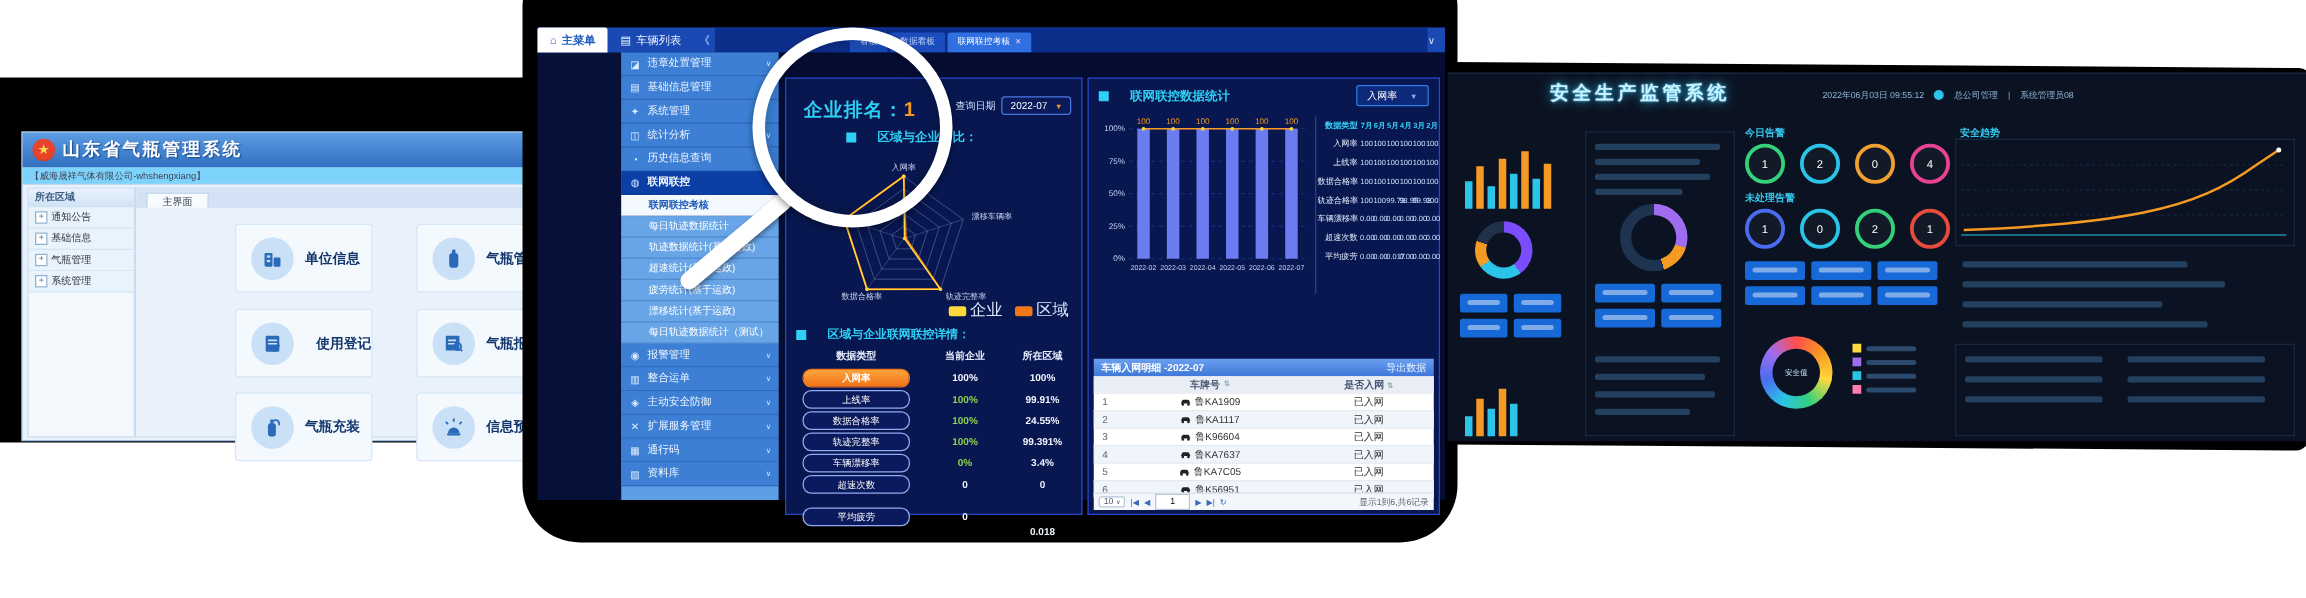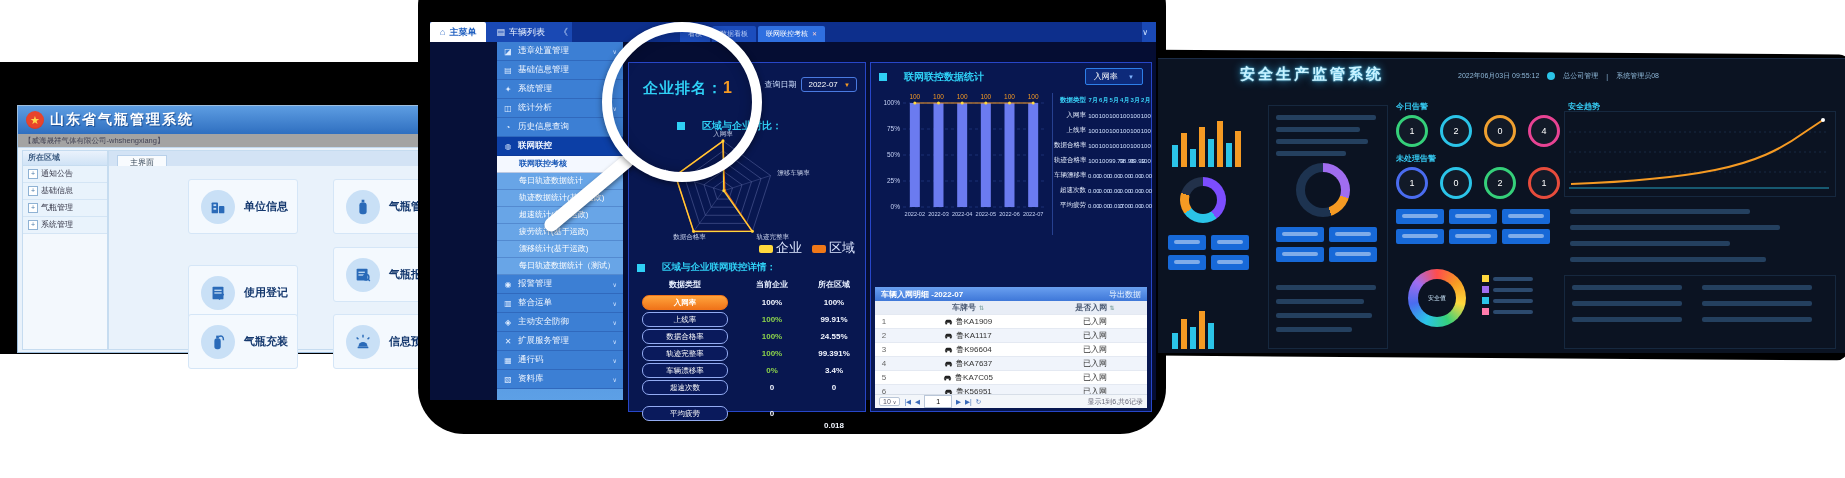--- a/index.html
+++ b/index.html
@@ -13,21 +13,21 @@
   #blob-center{left:418px;top:-40px;width:748px;height:474px;border-radius:46px;}
   
   #left-window{left:18px;top:106px;width:429px;height:246px;background:#e9f2fb;z-index:3;
     box-shadow:0 0 0 1px #9dbede;}
   .win-titlebar{position:absolute;left:0;top:0;right:0;height:28px;
     background:linear-gradient(180deg,#5d9de2,#2f6fc0);display:flex;align-items:center;gap:6px;padding:0 8px;}
   .emblem{width:18px;height:18px;border-radius:50%;background:radial-gradient(circle at 50% 45%,#e8442c 60%,#b81f10);
     color:#ffd84d;font-size:11px;line-height:18px;text-align:center;flex:0 0 18px;}
   .win-title{color:#fff;font-weight:bold;font-size:14px;letter-spacing:2px;
     text-shadow:1px 1px 1px #1c4e92;}
-  .win-company{position:absolute;left:0;top:28px;right:0;height:13px;background:#a3a3a3;
+  .win-company{position:absolute;left:0;top:28px;right:0;height:13px;background:#7dd3fc;
     color:#445;font-size:7.5px;line-height:13px;padding-left:6px;border-bottom:1px solid #c2d8ee;}
   .win-side{position:absolute;left:4px;top:44px;width:84px;bottom:2px;background:#f3f8fd;border:1px solid #c6dcf0;}
   .win-side-head{height:14px;background:linear-gradient(180deg,#eaf2fc,#d0e3f6);color:#3a5a80;
     font-size:8px;font-weight:bold;line-height:14px;padding-left:5px;border-bottom:1px solid #c6dcf0;}
   .lmenu-item{height:16px;line-height:16px;font-size:8px;color:#334;background:#e9f3fc;
     border-bottom:1px solid #d4e5f5;padding-left:5px;cursor:pointer;}
   .lmenu-item .plus{display:inline-block;width:8px;height:8px;border:1px solid #8fb2d4;background:#fff;
     color:#4a7aa8;font-size:7px;line-height:7px;text-align:center;margin-right:3px;vertical-align:middle;}
   .win-content{position:absolute;left:90px;top:44px;right:2px;bottom:2px;background:#eef5fc;border:1px solid #c6dcf0;}
   .win-tabbar{height:15px;background:#d3e3f5;border-bottom:1px solid #b8d0ea;}
@@ -181,21 +181,21 @@
           </div>
           <div class="tile" style="left: 224px; top: 13px;">
             <span class="tile-ic">
               <svg width="20" height="22" viewBox="0 0 22 22" fill="#2a6ab8">
                 <rect x="7" y="6" width="8" height="13" rx="3"></rect>
                 <rect x="9.5" y="3" width="3" height="3"></rect>
               </svg>
             </span>
             <span class="tile-label">气瓶管理</span>
           </div>
-          <div class="tile" style="left: 79px; top: 99px;">
+          <div class="tile" style="left: 79px; top: 81px; justify-content: space-between;">
             <span class="tile-ic">
               <svg width="20" height="22" viewBox="0 0 22 22" fill="#2a6ab8">
                 <rect x="5" y="4" width="12" height="14" rx="1"></rect>
                 <line x1="7" y1="8" x2="15" y2="8" stroke="#c9e0f6" stroke-width="1.4"></line>
                 <line x1="7" y1="11" x2="15" y2="11" stroke="#c9e0f6" stroke-width="1.4"></line>
                 <line x1="12" y1="18" x2="17" y2="12" stroke="#2a6ab8" stroke-width="2"></line>
               </svg>
             </span>
             <span class="tile-label">使用登记</span>
           </div>
@@ -477,21 +477,21 @@
         <div class="rank">
           <span>企业排名：</span><b>1</b>
         </div>
         <div class="query">
           <span>查询日期</span>
           <span class="qbox">
             <span>2022-07</span>
             <span class="caret">▼</span>
           </span>
         </div>
-        <div class="sec-head" style="position:absolute;left:8px;top:56px;padding-left:40px;">
+        <div class="sec-head" style="position:absolute;left:8px;top:40px;padding-left:40px;">
           <span class="sq"></span>
           <span>区域与企业对比：</span>
         </div>
         <svg id="radar-svg" width="238" height="130" style="position:absolute;left:0;top:62px;">
             <polygon points="94,56 103.51056516295154,62.90983005625053 99.87785252292473,74.09016994374947 88.12214747707527,74.09016994374947 84.48943483704846,62.90983005625052" fill="none" stroke="#7b86c2" stroke-width="0.7" opacity="0.55"></polygon>
             <polygon points="94,46 113.02113032590307,59.819660112501055 105.75570504584947,82.18033988749895 82.24429495415055,82.18033988749895 74.97886967409693,59.81966011250105" fill="none" stroke="#7b86c2" stroke-width="0.7" opacity="0.55"></polygon>
             <polygon points="94,36 122.53169548885461,56.72949016875158 111.6335575687742,90.27050983124842 76.3664424312258,90.27050983124842 65.46830451114539,56.72949016875157" fill="none" stroke="#7b86c2" stroke-width="0.7" opacity="0.55"></polygon>
             <polygon points="94,26 132.04226065180615,53.6393202250021 117.51141009169893,98.36067977499789 70.48858990830108,98.36067977499789 55.95773934819386,53.63932022500209" fill="none" stroke="#7b86c2" stroke-width="0.7" opacity="0.55"></polygon>
             <polygon points="94,16 141.55282581475768,50.54915028125263 123.38926261462366,106.45084971874738 64.61073738537635,106.45084971874738 46.447174185242325,50.549150281252615" fill="none" stroke="#7b86c2" stroke-width="0.7" opacity="0.55"></polygon>
             <line x1="94" y1="66" x2="94" y2="16" stroke="#7b86c2" stroke-width="0.6" opacity="0.5"></line>

